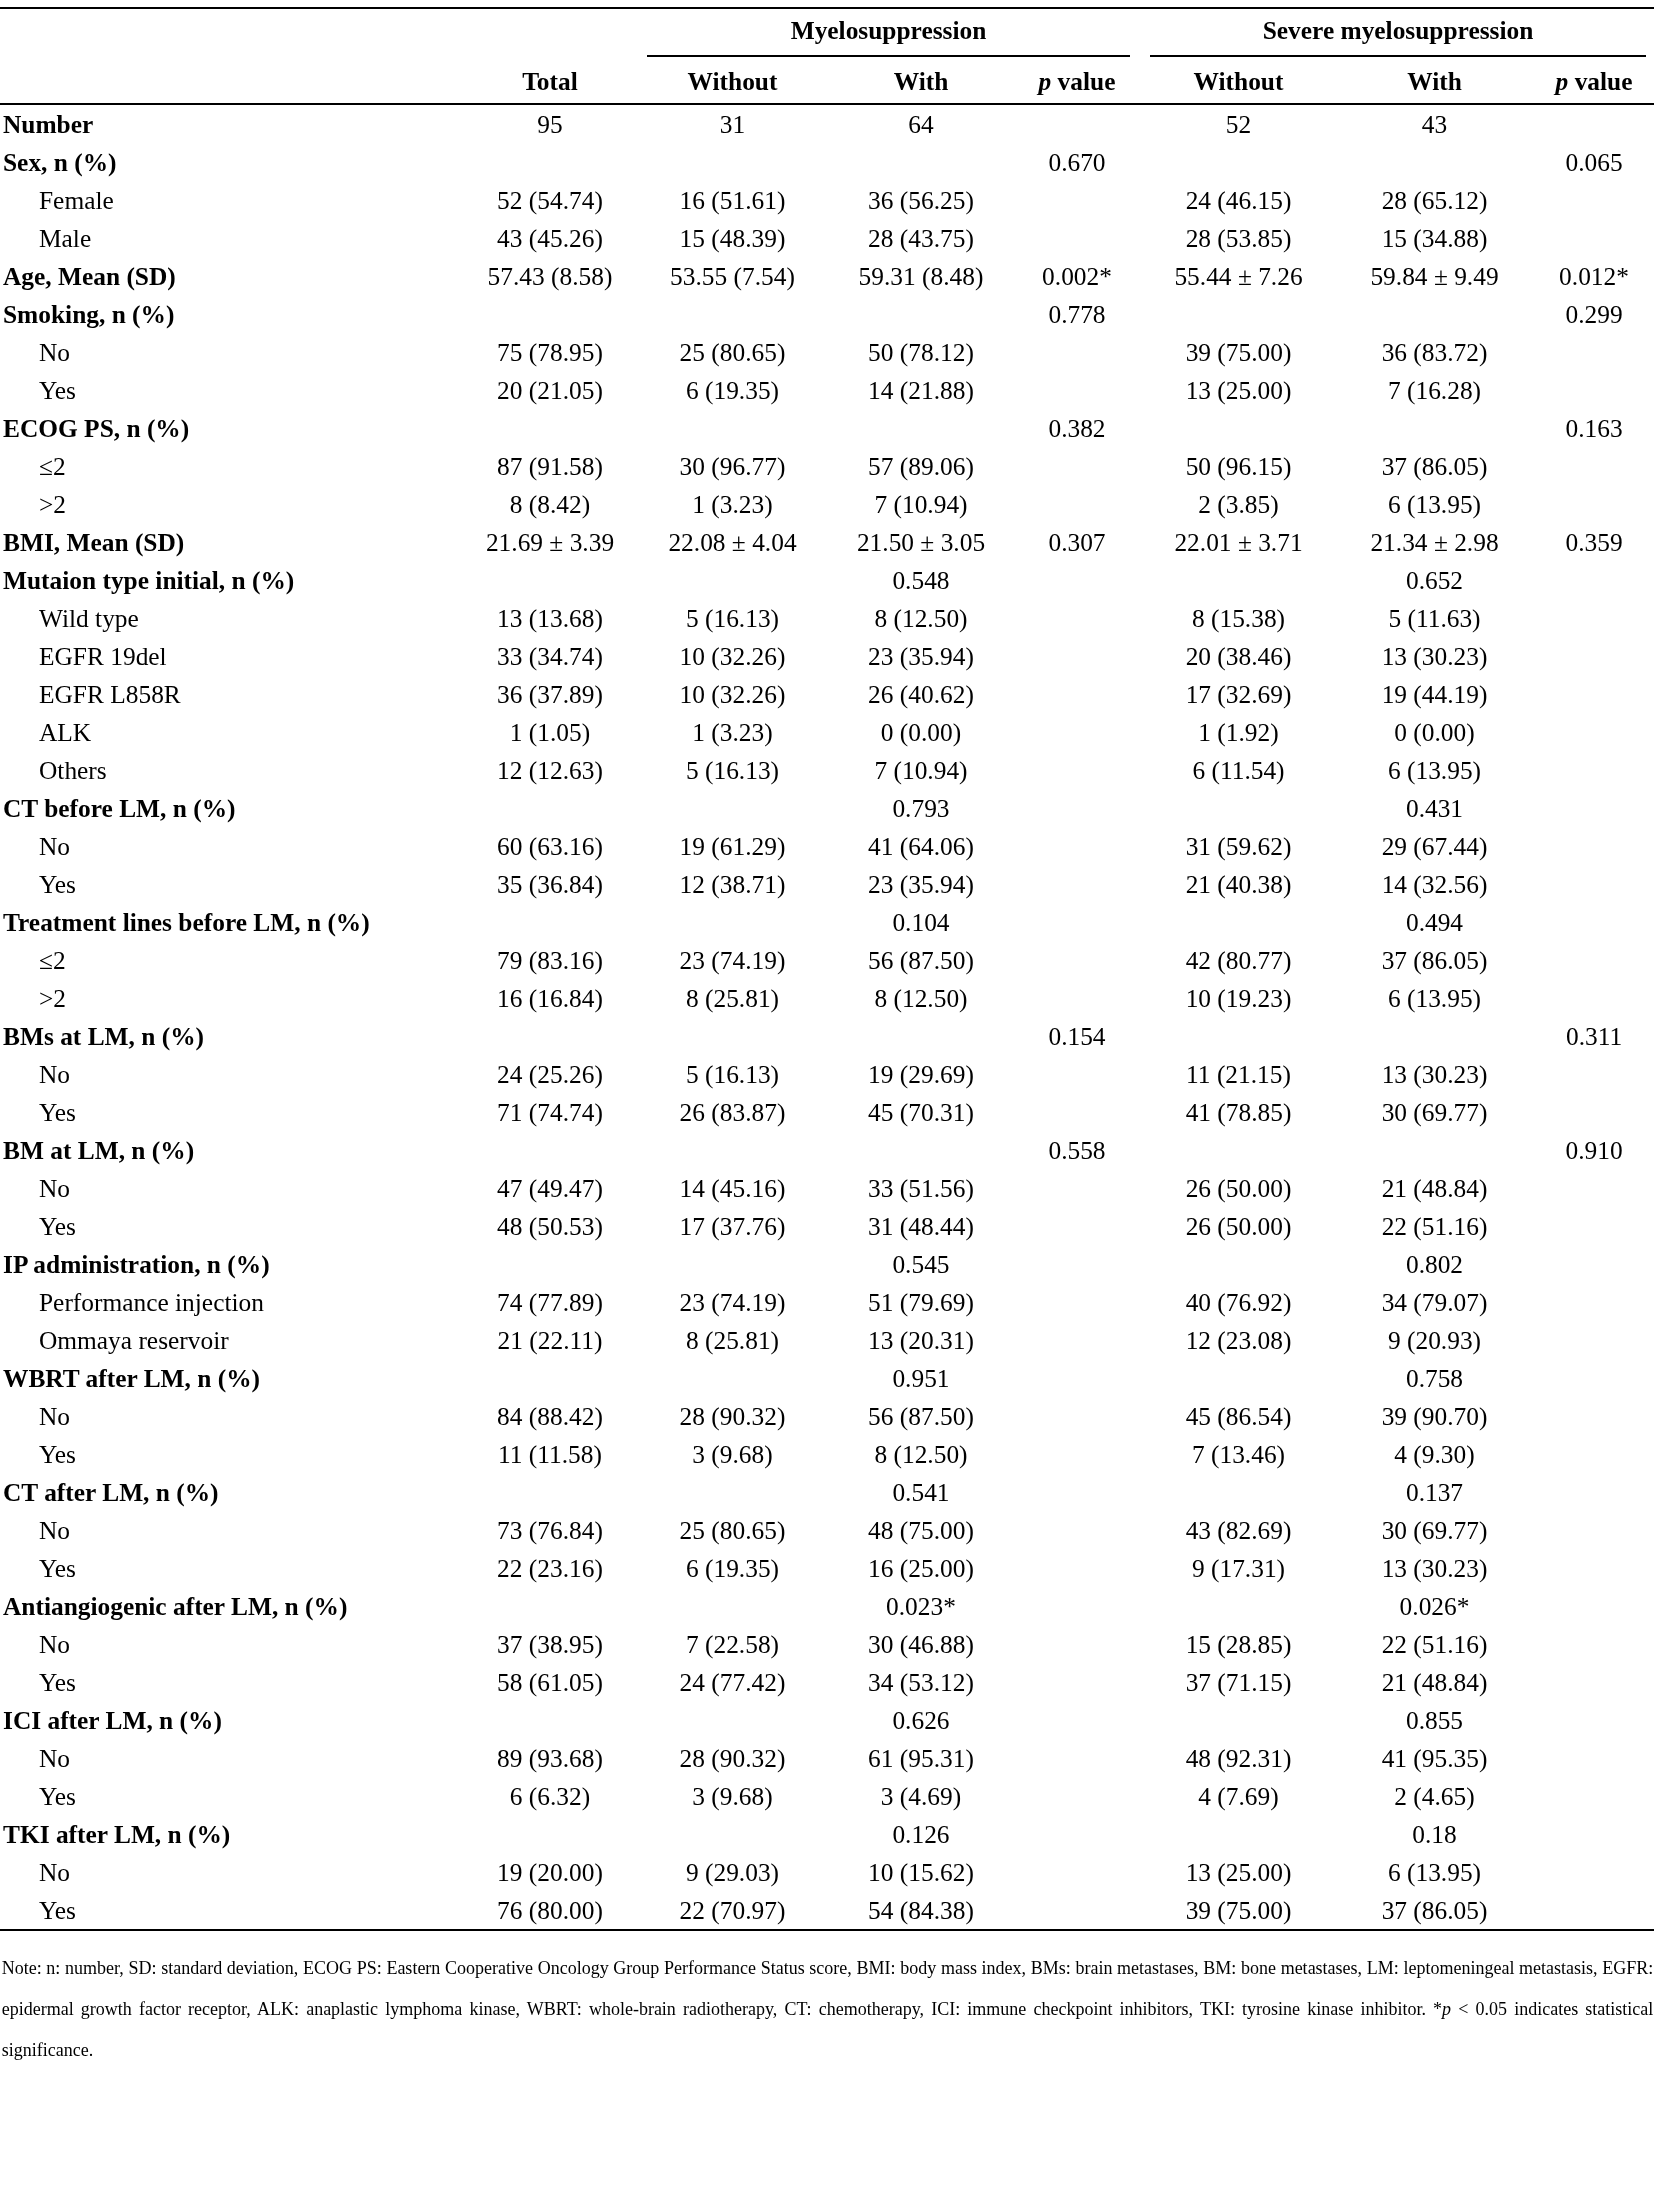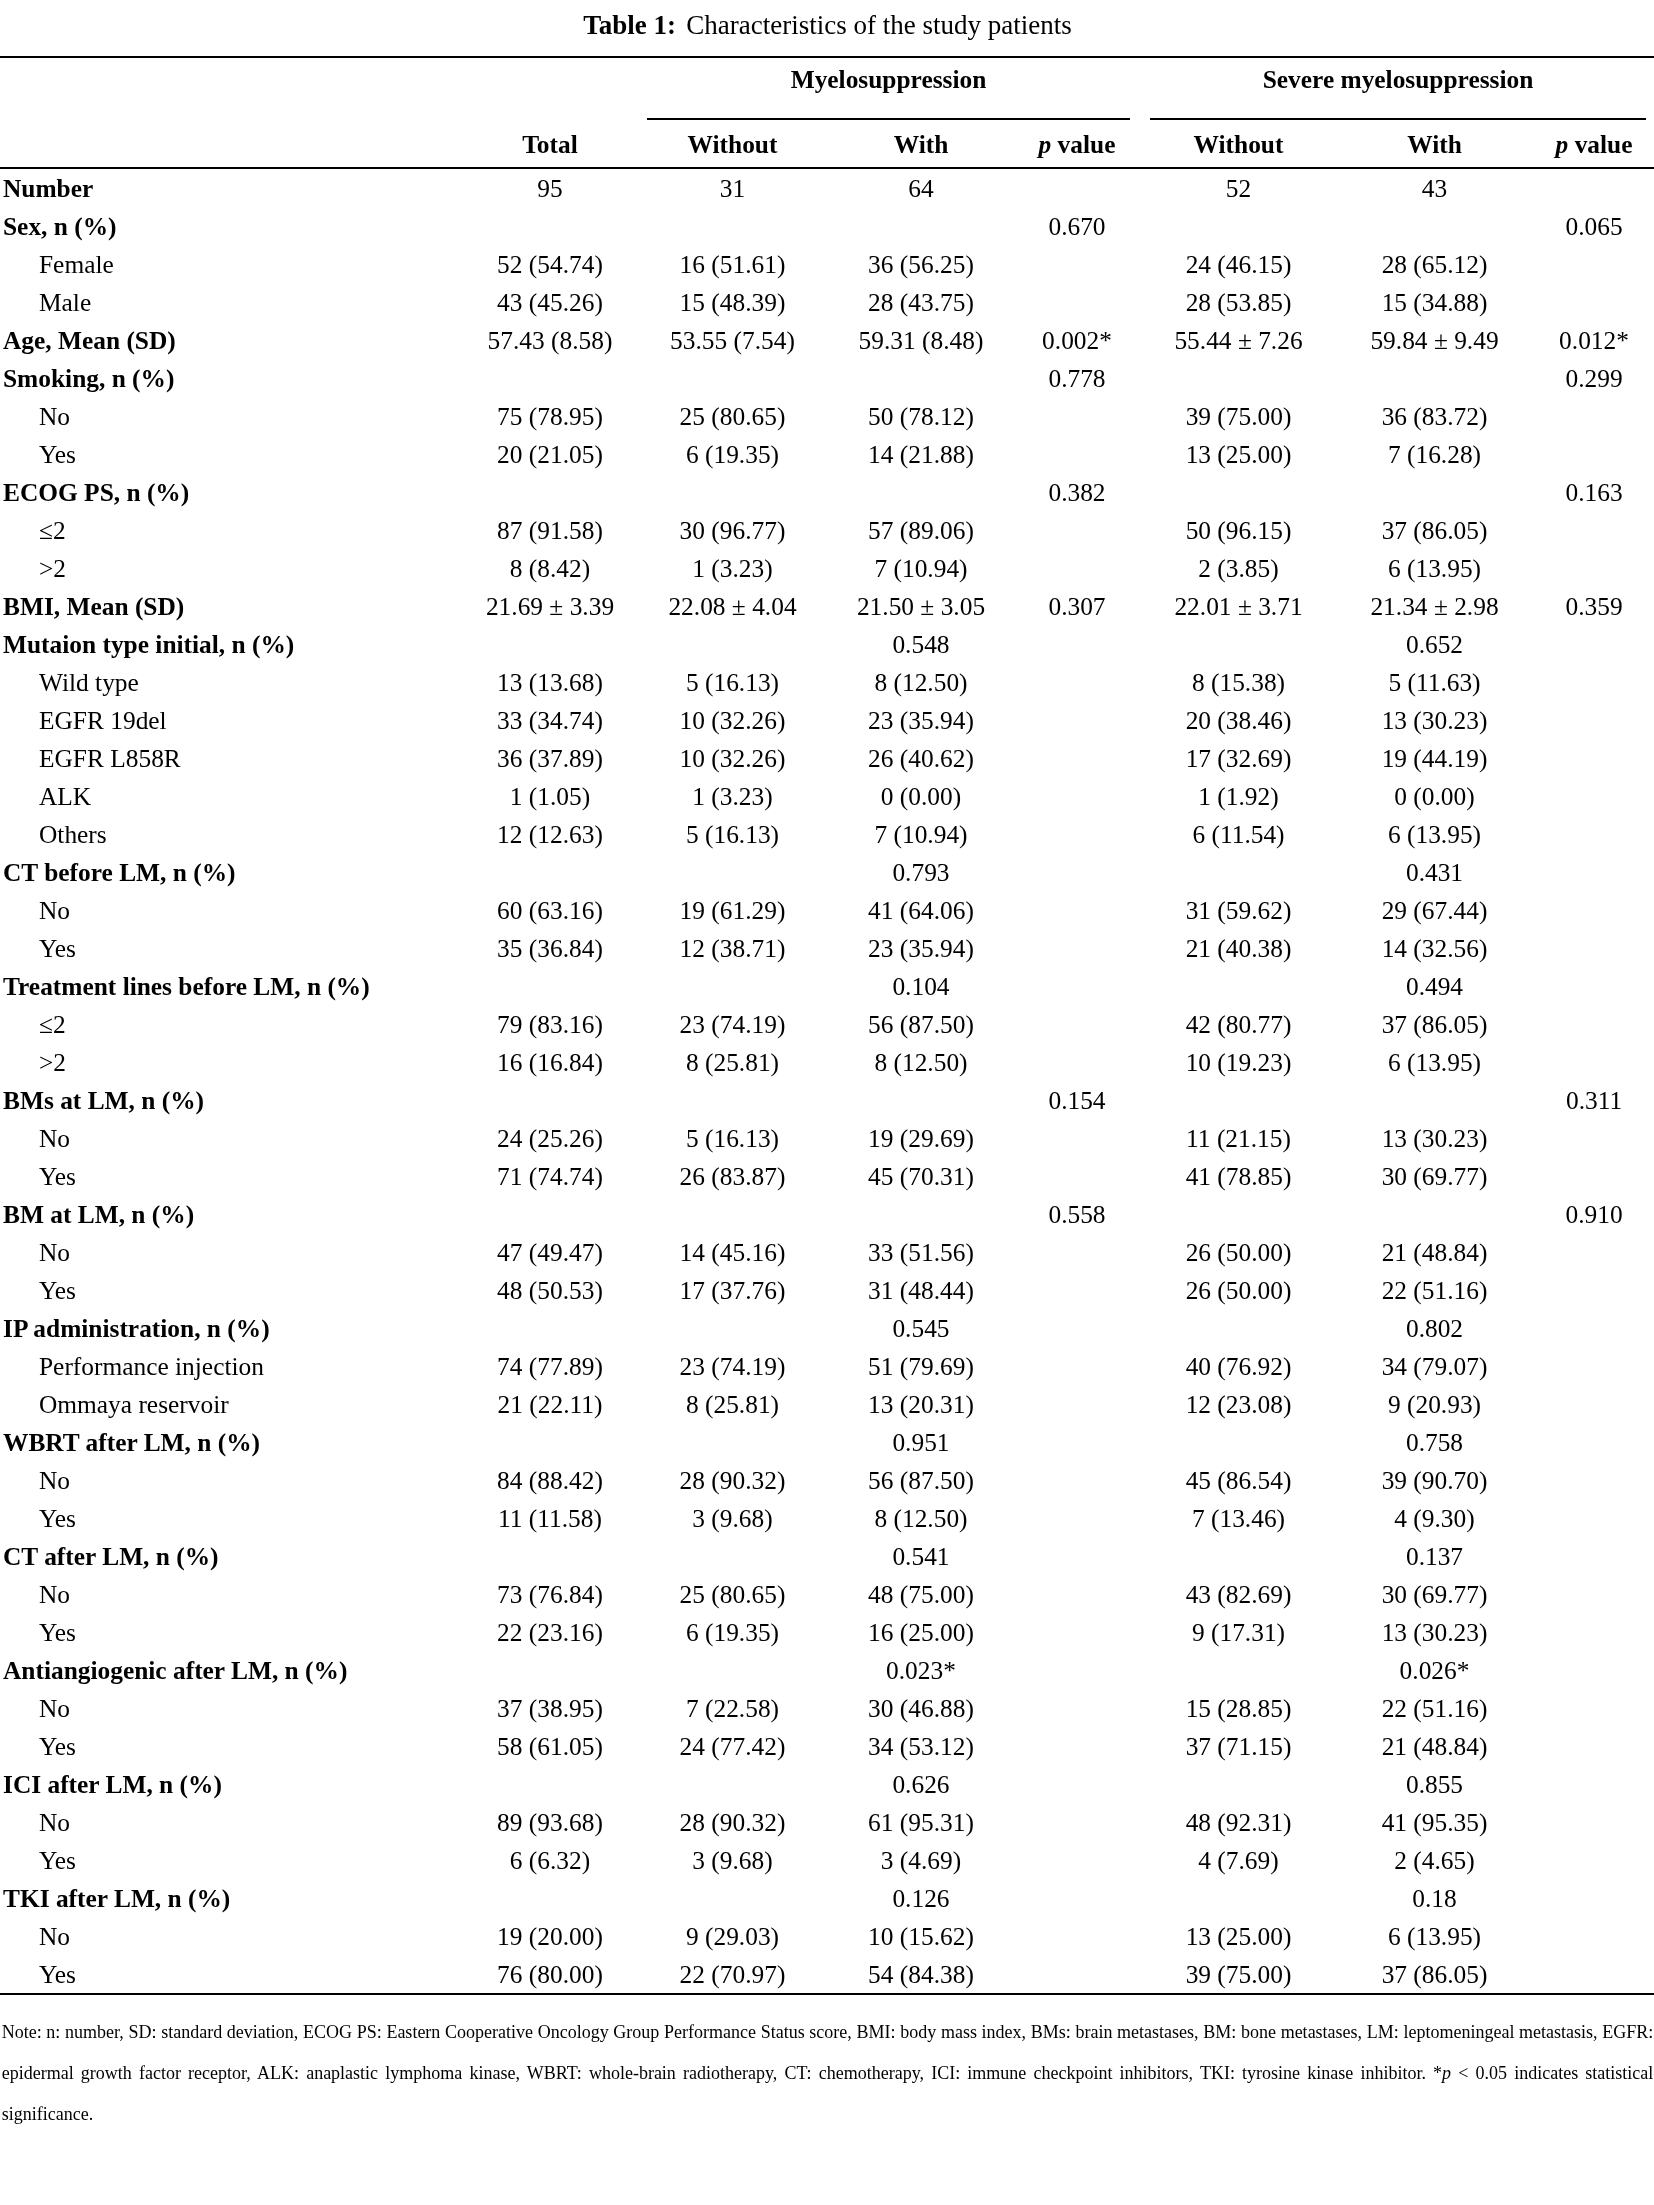--- a/index.html
+++ b/index.html
@@ -32,21 +32,21 @@
     border-bottom: 2.5px solid #000;
   }
   th, td { padding: 0; font-size: 25.4px; font-weight: normal; }
 
   tr.spanrow th { vertical-align: bottom; }
   th.spanner { padding: 6.8px 10.2px 0; }
   .spanwrap {
     font-weight: bold;
     text-align: center;
     font-size: 25.4px;
-    padding-bottom: 24px;
+    padding-bottom: 10px;
     border-bottom: 2.1px solid #000;
   }
 
   tr.colhead th {
     font-weight: bold;
     text-align: center;
     padding: 10.2px 0 7.6px;
     border-bottom: 2.1px solid #000;
   }
   tr.colhead th.lbl { text-align: left; }
@@ -71,23 +71,20 @@
     line-height: 41px;
     text-align: justify;
     margin: 17px 1.7px 0;
   }
 </style>
 </head>
 <body>
 
 <div class="page">
 
-  <div class="title">
-    <span class="bold">Table 1:</span><span>Characteristics of the study patients</span>
-  </div>
 
   <table>
     <colgroup>
       <col style="width:463px">
       <col style="width:174px">
       <col style="width:191px">
       <col style="width:186px">
       <col style="width:126px">
       <col style="width:197px">
       <col style="width:195px">

